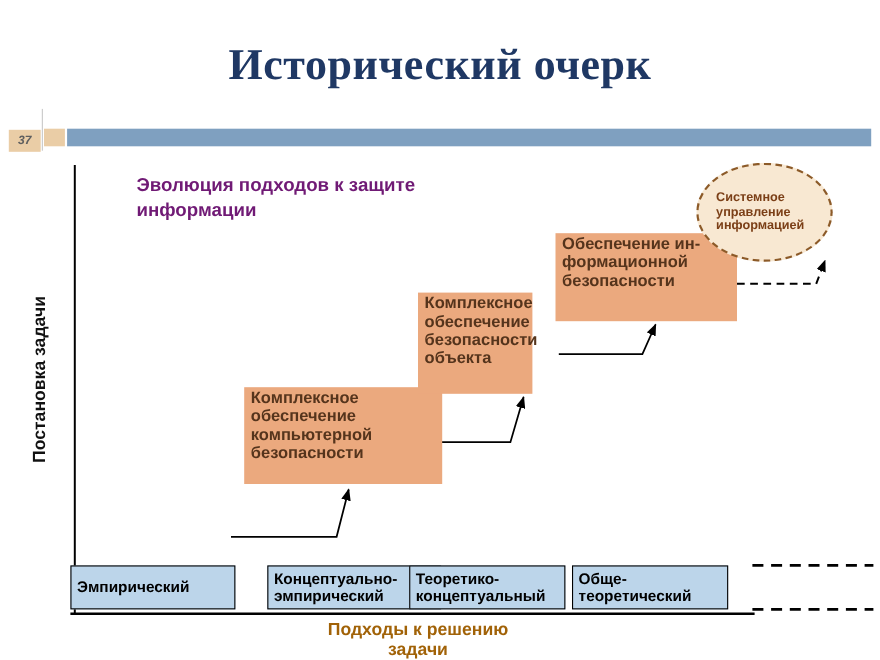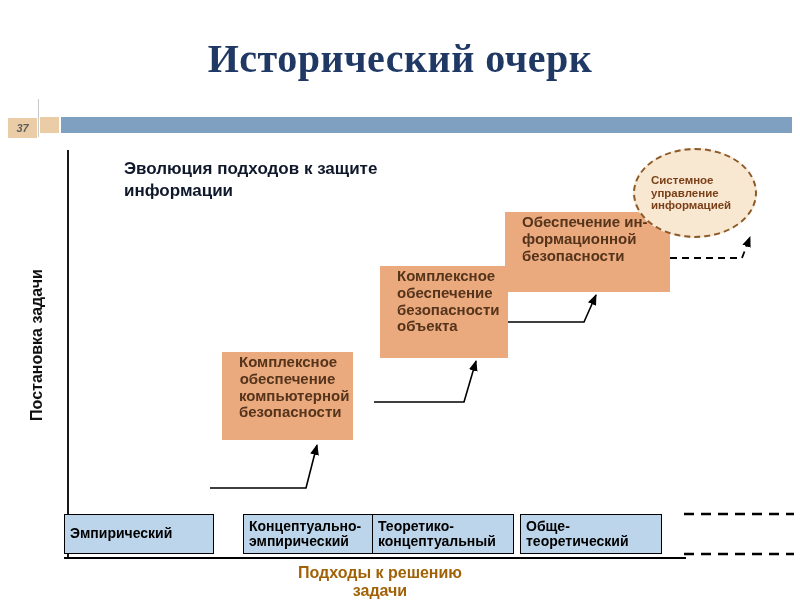--- a/index.html
+++ b/index.html
@@ -25,44 +25,44 @@
     background: var(--tan, #EACDA6);
     color: #5f5f5f; font-size: 11px; font-weight: bold; font-style: italic;
     display: flex; align-items: center; justify-content: center; margin-top: 10px;
   }
   .chip-divider { position: absolute; left: 38px; top: 99px; width: 1px; height: 38px; background: #c8c8c8; }
   .header-square { position: absolute; left: 40px; top: 117px; width: 19px; height: 16px; background: var(--tan, #EACDA6); }
   .header-bar { position: absolute; left: 61px; top: 117px; width: 731px; height: 16px; background: var(--header-bar, #7FA0C0); }
 
   .diagram-heading {
     position: absolute; left: 124px; top: 158px; width: 300px;
-    font-size: 17px; font-weight: bold; color: #0f172a; line-height: 1.3;
+    font-size: 17px; font-weight: bold; color: #701a75; line-height: 1.3;
   }
   .y-label {
     position: absolute; left: 28px; top: 460px; width: 230px;
     transform: rotate(-90deg); transform-origin: 0 0;
     font-size: 16px; font-weight: bold; color: #111; text-align: center;
   }
   .x-label {
     position: absolute; left: 285px; top: 564px; width: 190px;
     text-align: center; font-size: 16px; font-weight: bold; color: #a16207; line-height: 1.15;
   }
 
   .lines-svg { position: absolute; left: 0; top: 0; z-index: 1; pointer-events: none; }
 
   .step {
     position: absolute; z-index: 2;
     background: var(--step-fill, #EBA97E);
     color: var(--step-text, #55341C);
     font-weight: bold; font-size: 15px; line-height: 1.12;
-    padding: 2px 17px;
+    padding: 2px 6px;
   }
   .step-1 { left: 68px;  top: 433px; width: 142px; height: 70px; }
-  .step-2 { left: 222px; top: 352px; width: 131px; height: 88px; text-align: center; }
-  .step-3 { left: 380px; top: 266px; width: 128px; height: 92px; }
+  .step-2 { left: 222px; top: 352px; width: 180px; height: 88px; }
+  .step-3 { left: 380px; top: 266px; width: 104px; height: 92px; }
   .step-4 { left: 505px; top: 212px; width: 165px; height: 80px; }
 
   .cloud {
     position: absolute; z-index: 2;
     left: 633px; top: 148px; width: 124px; height: 90px;
     border-radius: 50%;
     background: var(--cloud-fill, #F8E8D2);
     border: 2px dashed var(--cloud-border, #8C5A28);
     color: var(--cloud-text, #7B3F17);
     font-weight: bold; font-size: 11.5px; line-height: 1.12;

